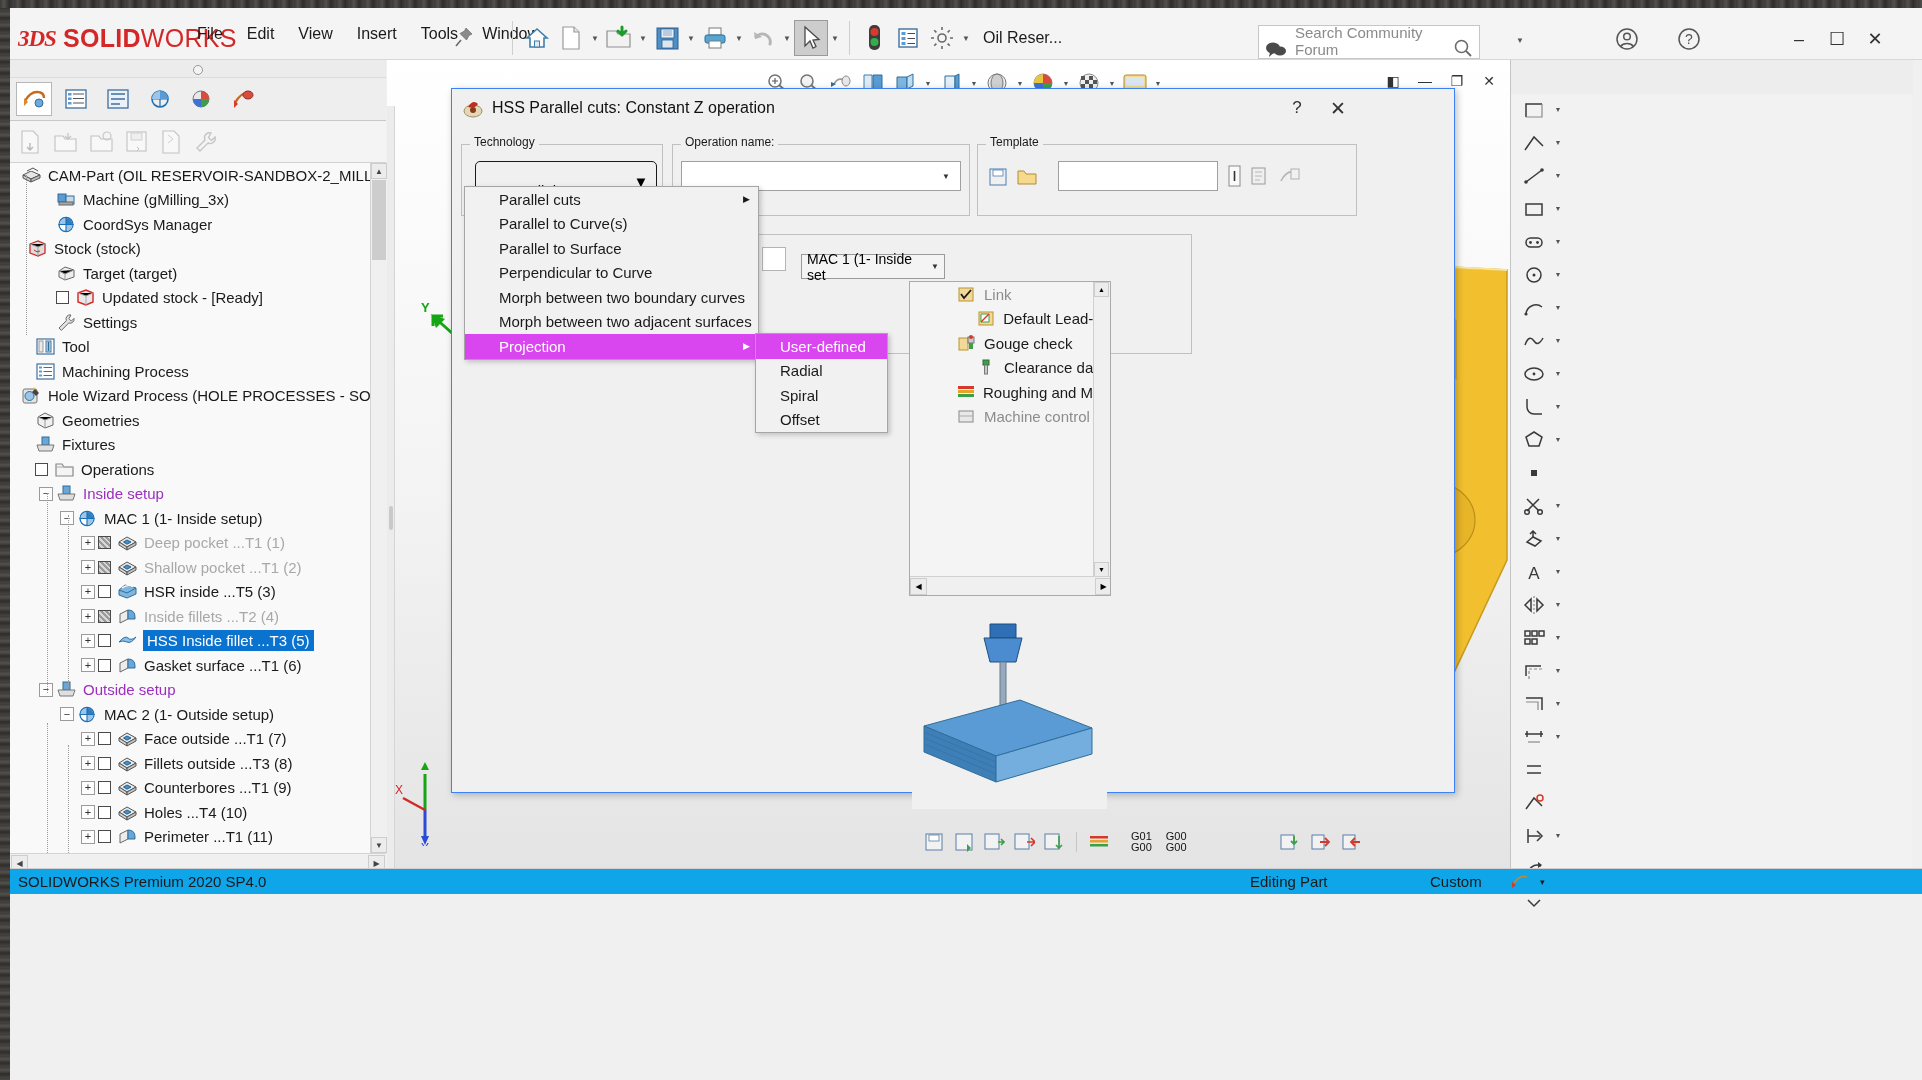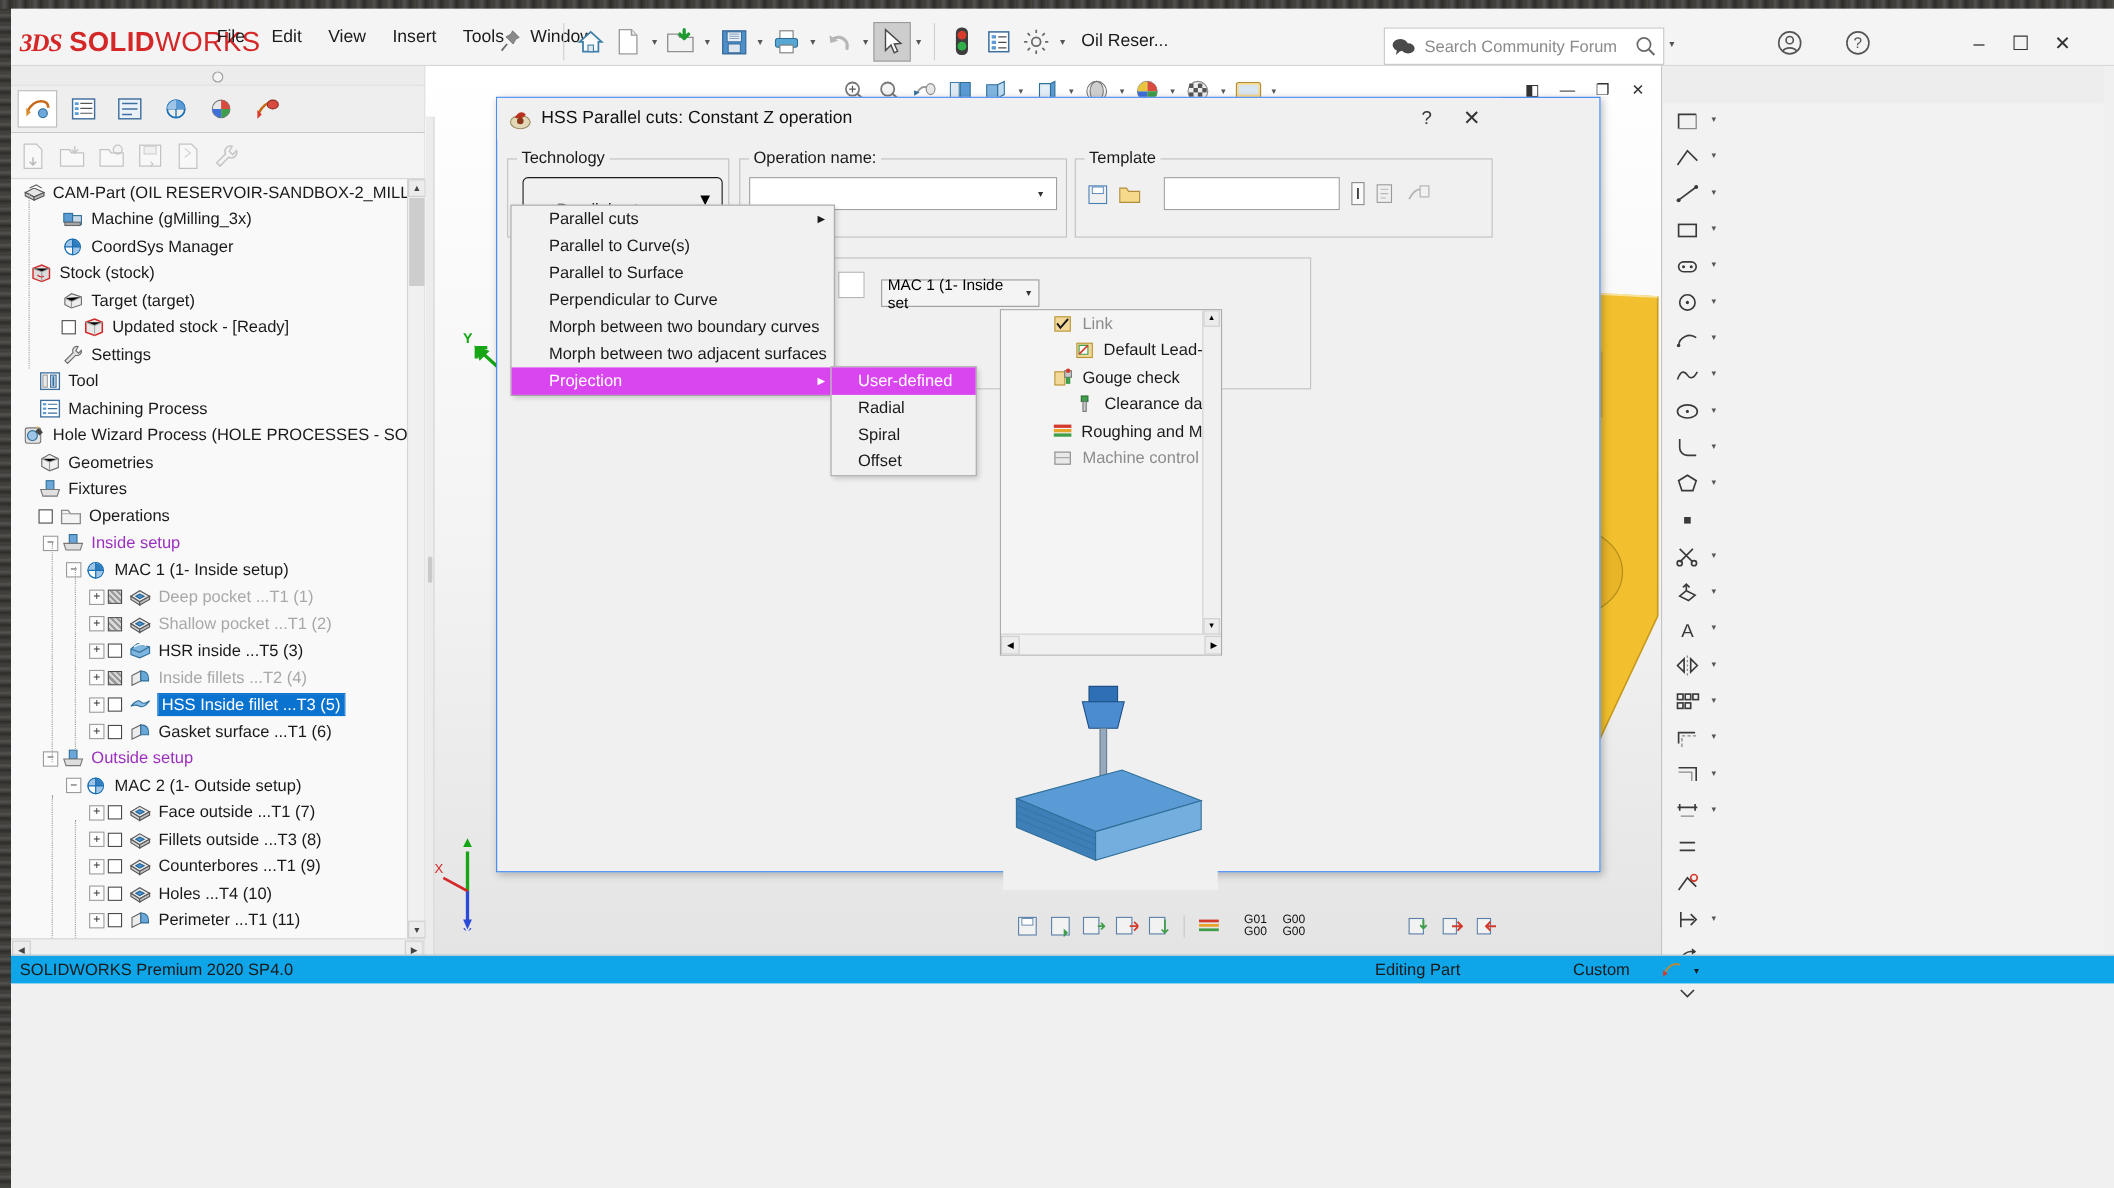--- a/index.html
+++ b/index.html
@@ -32,22 +32,22 @@
   .pin-icon { position:absolute; left:443px; top:18px; width:22px; height:22px; }
 
   .tb-sep { width:1px; height:34px; background:#cfcfcf; margin:0 7px; }
   .maintools { position:absolute; left:495px; top:8px; height:44px; display:flex; align-items:center; }
   .tbtn { width:34px; height:36px; display:flex; align-items:center; justify-content:center; cursor:default; }
   .caret { width:14px; height:36px; display:flex; align-items:center; justify-content:center;
     font-size:8px; color:#555; cursor:default; }
   .tbtn.active { background:#cdcdcd; border:1px solid #9a9a9a; }
 
   .doc-name { font-size:16px; color:#1a1a1a; margin:0 10px; white-space:nowrap; }
-  .searchbox { position:absolute; left:1248px; top:17px; width:255px; height:34px;
-    background:#fff; border:1px solid #c6c6c6; display:flex; align-items:center; padding:0 6px; }
+  .searchbox { position:absolute; left:1248px; top:17px; width:222px; height:34px;
+    background:#fff; border:1px solid #c6c6c6; display:flex; align-items:flex-end; padding:0 6px; }
   .searchbox .ph { font-size:15px; color:#8a8a8a; margin-left:8px; }
   .searchbox .mag { margin-left:auto; }
   .sb-caret { position:absolute; left:1506px; top:28px; font-size:8px; color:#555; }
 
   .win-ctl { position:absolute; top:16px; display:flex; align-items:center; gap:0; }
   .wc { width:38px; height:30px; display:flex; align-items:center; justify-content:center;
     font-size:18px; color:#333; cursor:default; }
 
   
   .fm-panel { position:absolute; left:10px; top:60px; width:376px; height:808px;
@@ -119,21 +119,21 @@
   .dlg-title { position:absolute; left:0; top:0; width:913px; height:38px; background:#f0f0f0;
     display:flex; align-items:center; padding-left:10px; }
   .dlg-title .t { font-size:16px; color:#111; margin-left:8px; }
   .dlg-help { position:absolute; right:54px; top:6px; width:28px; height:26px; display:flex;
     align-items:center; justify-content:center; font-size:17px; color:#333; cursor:default; }
   .dlg-close { position:absolute; right:10px; top:6px; width:34px; height:26px; display:flex;
     align-items:center; justify-content:center; font-size:19px; color:#333; cursor:default; }
 
   .grp { position:absolute; border:1px solid #c0c0c0; }
   .grp-lbl { position:absolute; top:-10px; left:8px; background:#f0f0f0; padding:0 4px;
-    font-size:15px; color:#1a1a1a; }
+    font-size:12px; color:#1a1a1a; }
 
   .tech-combo { position:absolute; left:13px; top:16px; width:182px; height:40px; background:#f0f0f0;
     border:1px solid #1a1a1a; border-radius:5px; display:flex; align-items:center; cursor:default; }
   .tech-combo .txt { flex:1; text-align:center; font-size:15px; line-height:17px; color:#111;margin-top:36px; }
   .tech-combo .dn { width:30px; display:flex; align-items:center; justify-content:center;
     font-size:15px; color:#000; }
 
   .opname-input { position:absolute; left:8px; top:16px; width:280px; height:30px; background:#fff;
     border:1px solid #a0a0a0; display:flex; align-items:center; padding:0 4px; }
   .opname-input .dd { margin-left:auto; width:20px; height:20px; display:flex;

